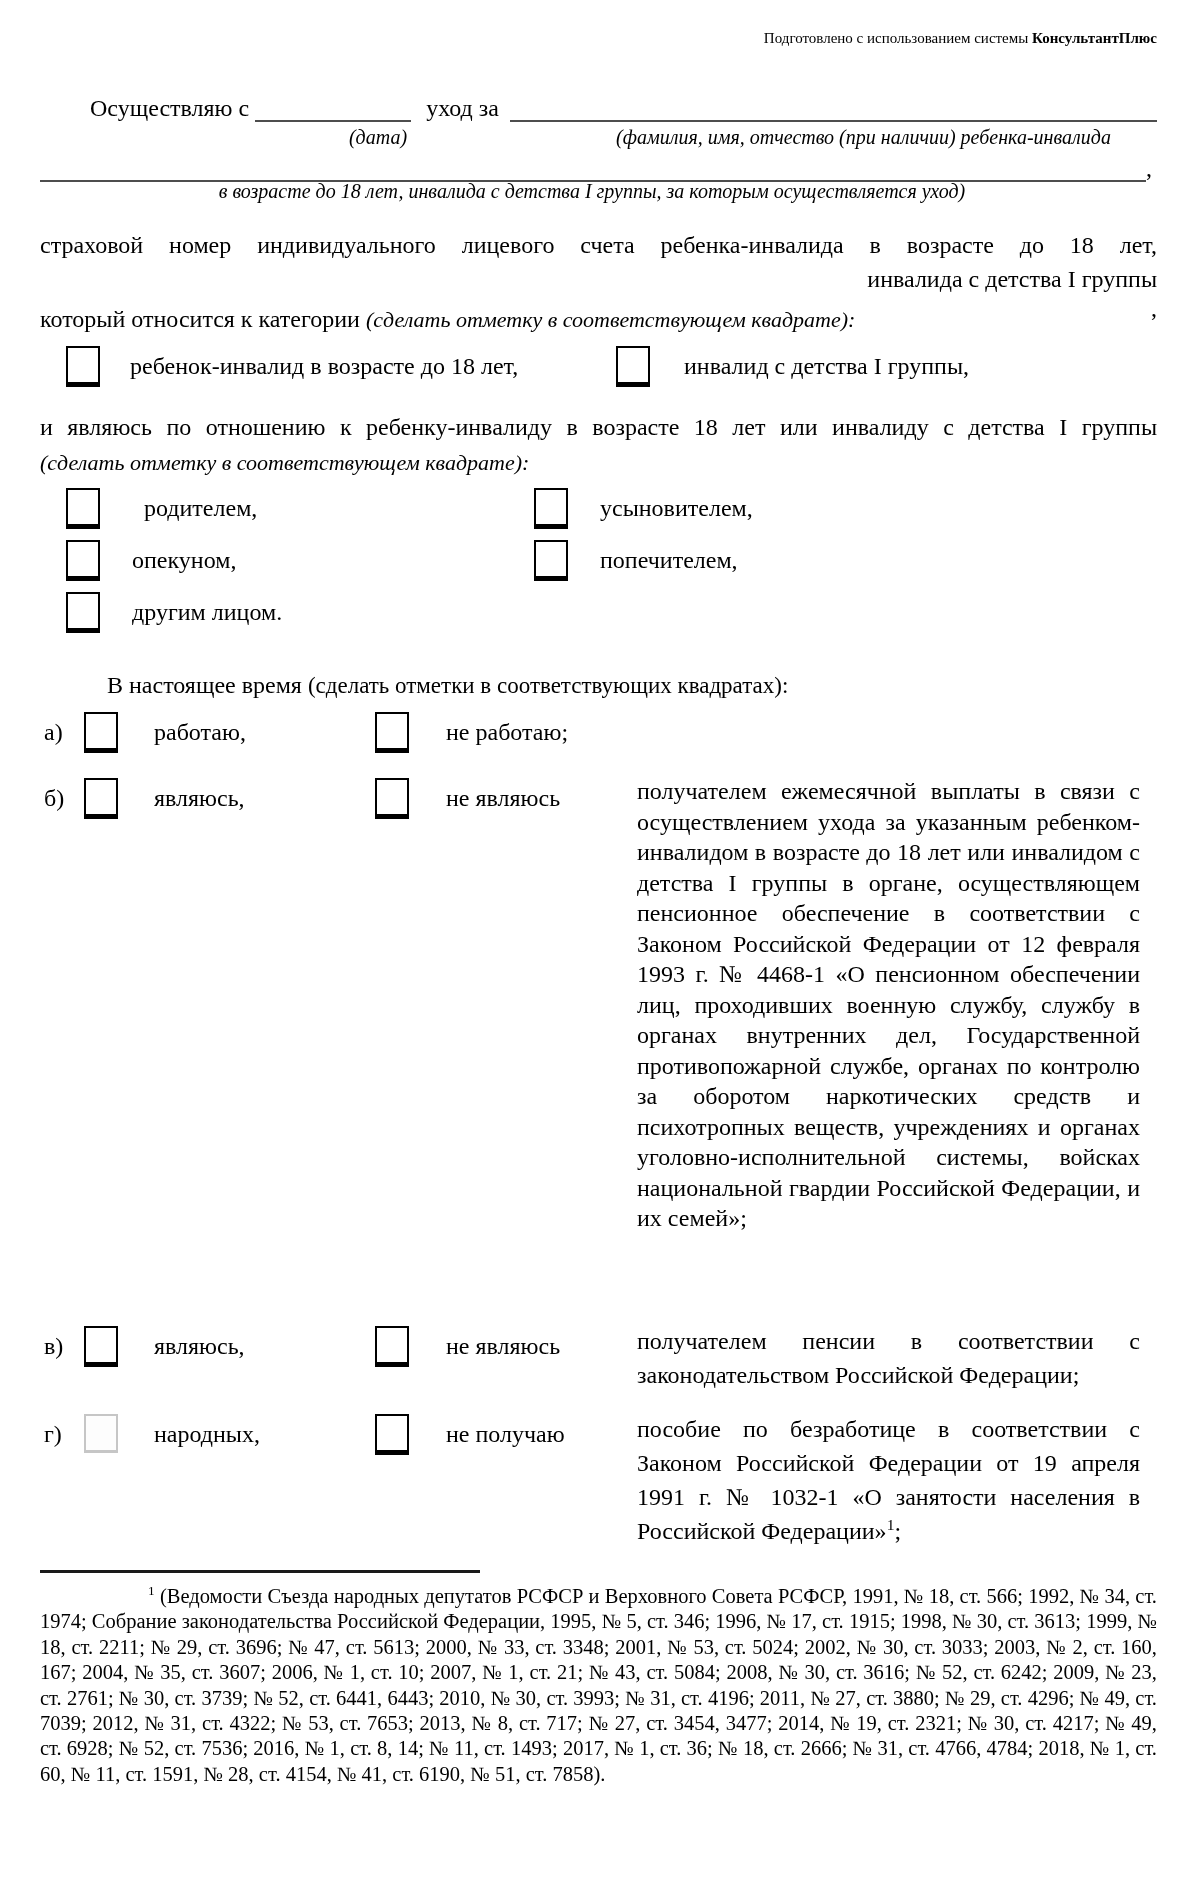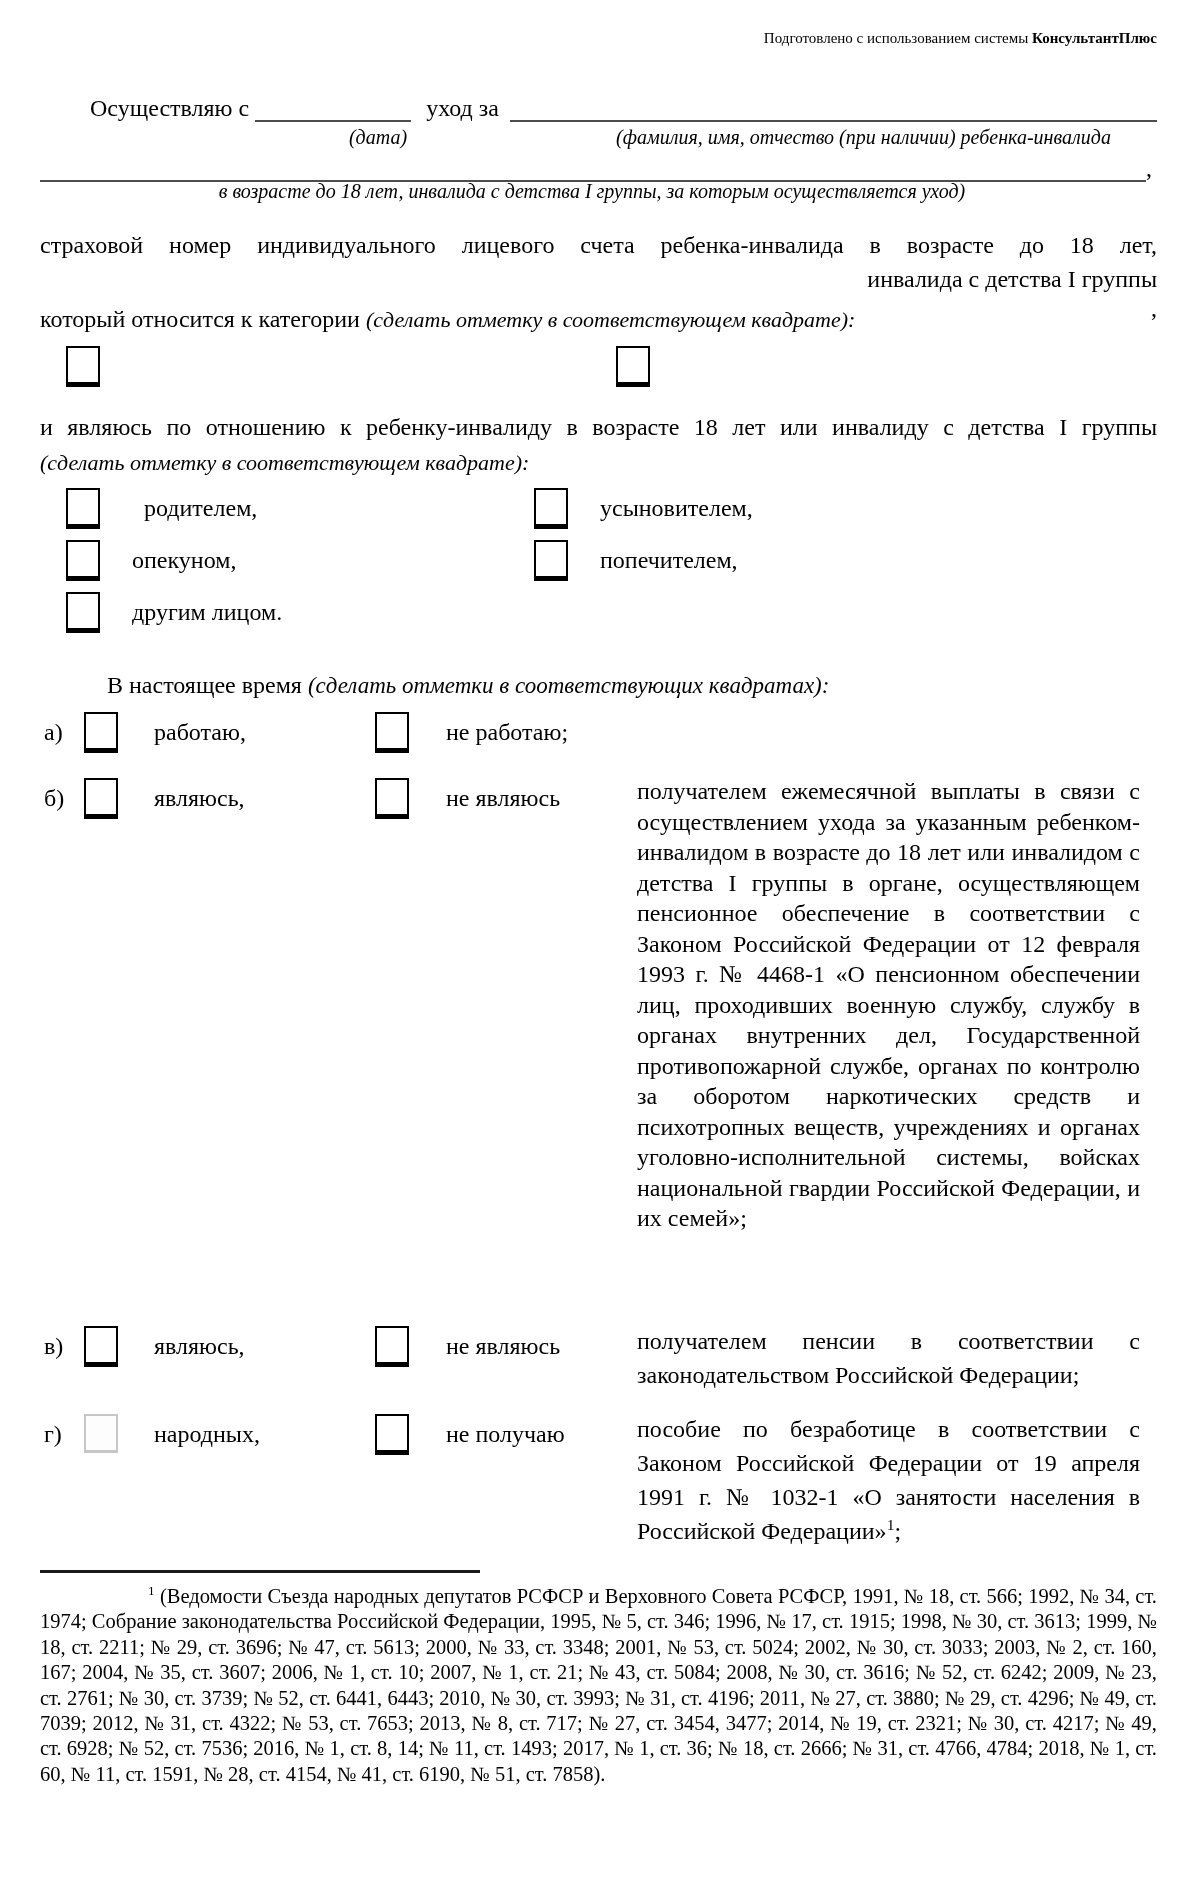--- a/index.html
+++ b/index.html
@@ -2,21 +2,21 @@
 <html lang="ru"><head>
 <meta charset="utf-8">
 <style>
   html,body{margin:0;padding:0;background:#ffffff;}
   body{
     width:1200px;height:1899px;position:relative;
     font-family:"Liberation Serif","DejaVu Serif",serif;
     font-size:24px;color:#000;overflow:hidden;
   }
   .abs{position:absolute;}
-  .it{font-style:italic;text-align:right;}
+  .it{text-align:right;}
   .cap{font-style:italic;font-size:20px;text-align:center;}
   .note{font-style:italic;font-size:22px;}
   .just-force{text-align:justify;text-align-last:justify;}
   .flexline{display:flex;align-items:flex-end;}
   .blank{border-bottom:2px solid #4d4d4d;display:inline-block;height:30px;}
   .grow{flex:1 1 auto;}
   .cb{
     width:30px;height:34px;background:#fff;box-sizing:content-box;
     border:2px solid #000;border-bottom-width:5px;display:inline-block;
   }
@@ -62,21 +62,23 @@
   <span class="blank grow" style="margin-left:10px;"></span>
   <span>,</span>
 </div>
 
 <div class="abs" style="top:306px;left:40px;width:1117px;">
   <span>который относится к категории </span><span class="note">(сделать отметку в соответствующем квадрате):</span>
 </div>
 
 <div class="abs" style="top:346px;left:0;width:1200px;height:42px;">
   <span class="cb abs" style="left:66px;top:0;"></span>
+  <span class="abs rowlbl" style="left:130px;top:0;">ребенок-инвалид в возрасте до 18 лет,</span>
   <span class="cb abs" style="left:616px;top:0;"></span>
+  <span class="abs rowlbl" style="left:684px;top:0;">инвалид с детства I группы,</span>
 </div>
 
 <div class="abs just-force" style="top:414px;left:40px;width:1117px;">и являюсь по отношению к ребенку-инвалиду в возрасте 18 лет или инвалиду с детства I группы</div>
 <div class="abs note" style="top:450px;left:40px;">(сделать отметку в соответствующем квадрате):</div>
 
 <div class="abs" style="top:488px;left:0;width:1200px;height:42px;">
   <span class="cb abs" style="left:66px;top:0;"></span>
   <span class="abs rowlbl" style="left:132px;top:0;margin-left:12px;">родителем,</span>
   <span class="cb abs" style="left:534px;top:0;"></span>
   <span class="abs rowlbl" style="left:600px;top:0;">усыновителем,</span>

